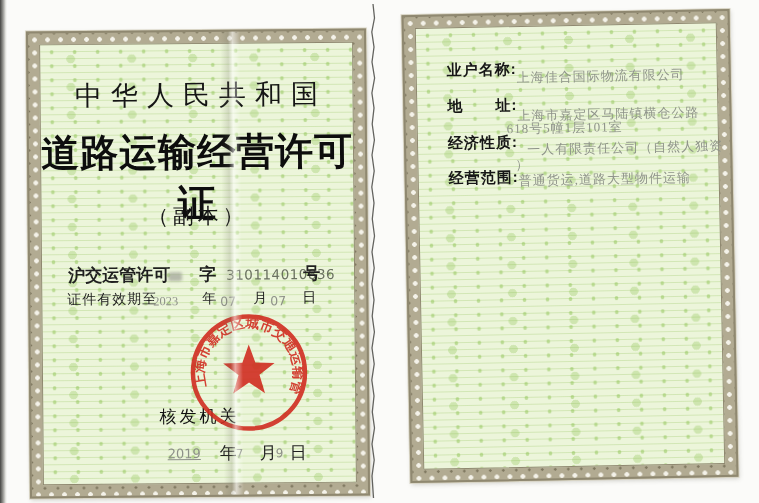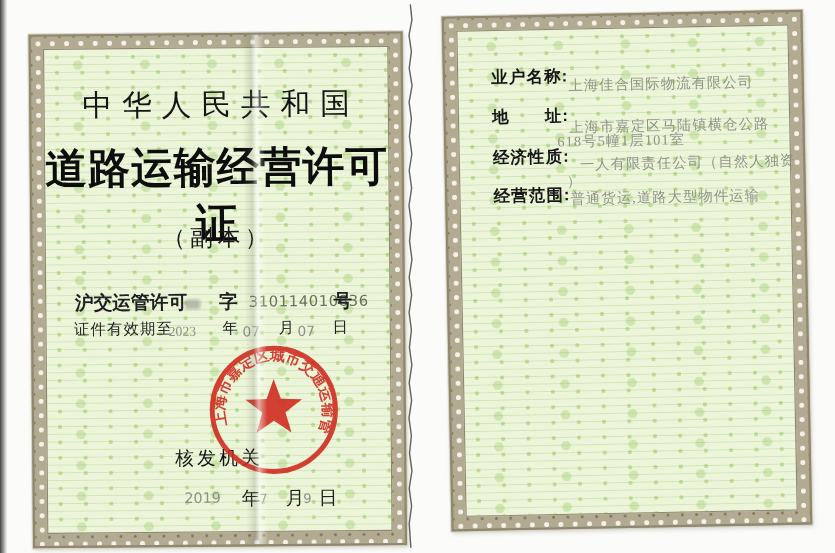--- a/index.html
+++ b/index.html
@@ -80,21 +80,21 @@
   .v-month{position:absolute;left:190px;top:4px;font-size:12.5px;color:#8d9088;font-family:"DejaVu Sans",sans-serif;}
   .v-mu{position:absolute;left:223px;top:0;}
   .v-day{position:absolute;left:240px;top:4px;font-size:12.5px;color:#8d9088;font-family:"DejaVu Sans",sans-serif;}
   .v-du{position:absolute;left:272px;top:0;}
   .seal{position:absolute;left:143px;top:266px;z-index:8;opacity:.88;}
   .issuer{
     position:absolute;left:0;top:373px;width:100%;text-align:center;
     font-size:17px;letter-spacing:3px;color:#101010;z-index:7;
   }
   .issue-date{position:absolute;left:0;top:410px;width:100%;height:22px;font-size:17px;}
-  .d-year{position:absolute;left:136px;top:4px;font-size:13px;color:#8d9088;font-family:"DejaVu Sans",sans-serif;}
+  .d-year{position:absolute;left:136px;top:4px;font-size:13px;color:#8d9088;font-family:"DejaVu Sans",sans-serif;text-decoration:underline;}
   .d-yu{position:absolute;left:188px;top:0;}
   .d-month-val{position:absolute;left:204px;top:5px;font-size:12px;color:#8d9088;font-family:"DejaVu Sans",sans-serif;}
   .d-mu{position:absolute;left:228px;top:0;}
   .d-day-val{position:absolute;left:244px;top:5px;font-size:12px;color:#8d9088;font-family:"DejaVu Sans",sans-serif;}
   .d-du{position:absolute;left:258px;top:0;}
   
   .spine{position:absolute;left:366px;top:0;}
   
   .field-label{
     position:absolute;left:42px;font-size:15px;font-weight:700;

